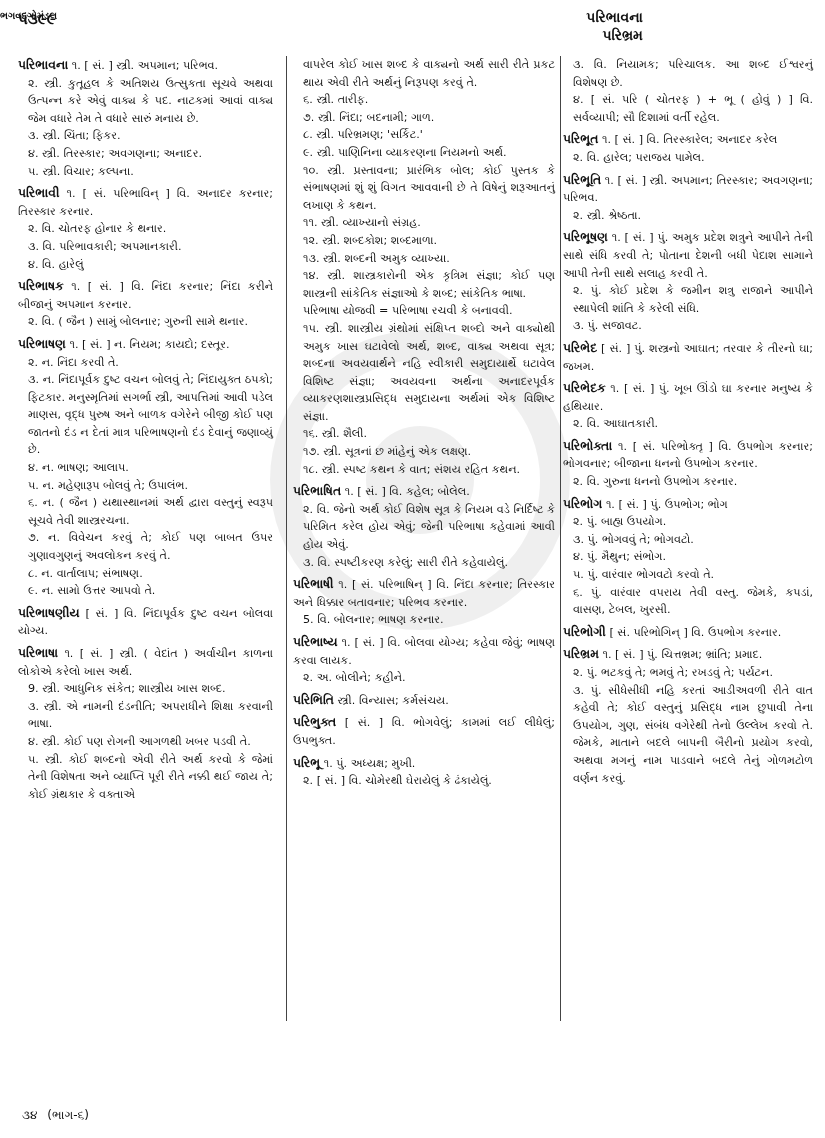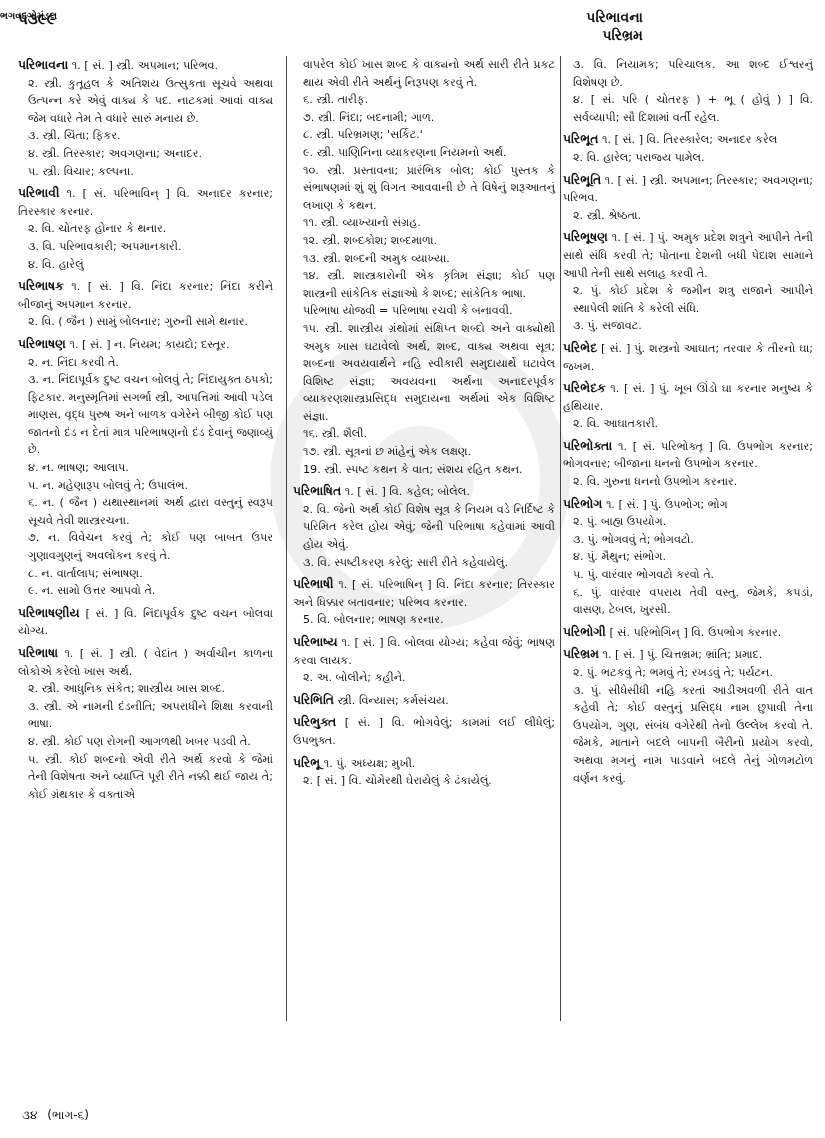--- a/index.html
+++ b/index.html
@@ -65,21 +65,21 @@
       <p class="sense"><span>૬. ન. ( જૈન ) યથાસ્થાનમાં અર્થ દ્વારા વસ્તુનું સ્વરૂપ સૂચવે તેવી શાસ્ત્રરચના.</span></p>
       <p class="sense"><span>૭. ન. વિવેચન કરવું તે; કોઈ પણ બાબત ઉપર ગુણાવગુણનું અવલોકન કરવું તે.</span></p>
       <p class="sense"><span>૮. ન. વાર્તાલાપ; સંભાષણ.</span></p>
       <p class="sense"><span>૯. ન. સામો ઉત્તર આપવો તે.</span></p>
     </div>
     <div class="entry">
       <p><span class="head">પરિભાષણીય</span> <span>[ સં. ] વિ. નિંદાપૂર્વક દુષ્ટ વચન બોલવા યોગ્ય.</span></p>
     </div>
     <div class="entry">
       <p><span class="head">પરિભાષા</span> <span>૧. [ સં. ] સ્ત્રી. ( વેદાંત ) અર્વાચીન કાળના લોકોએ કરેલો ખાસ અર્થ.</span></p>
-      <p class="sense"><span>૨. સ્ત્રી. આધુનિક સંકેત; શાસ્ત્રીય ખાસ શબ્દ.</span></p>
+      <p class="sense"><span>9. સ્ત્રી. આધુનિક સંકેત; શાસ્ત્રીય ખાસ શબ્દ.</span></p>
       <p class="sense"><span>૩. સ્ત્રી. એ નામની દંડનીતિ; અપરાધીને શિક્ષા કરવાની ભાષા.</span></p>
       <p class="sense"><span>૪. સ્ત્રી. કોઈ પણ રોગની આગળથી ખબર પડવી તે.</span></p>
       <p class="sense"><span>૫. સ્ત્રી. કોઈ શબ્દનો એવી રીતે અર્થ કરવો કે જેમાં તેની વિશેષતા અને વ્યાપ્તિ પૂરી રીતે નક્કી થઈ જાય તે; કોઈ ગ્રંથકાર કે વક્તાએ</span></p>
     </div>
   </div>
 <div class="col col2">
     <div class="entry">
       <p class="sense"><span>વાપરેલ કોઈ ખાસ શબ્દ કે વાક્યનો અર્થ સારી રીતે પ્રકટ થાય એવી રીતે અર્થનું નિરૂપણ કરવું તે.</span></p>
       <p class="sense"><span>૬. સ્ત્રી. તારીફ.</span></p>
       <p class="sense"><span>૭. સ્ત્રી. નિંદા; બદનામી; ગાળ.</span></p>
@@ -87,21 +87,21 @@
       <p class="sense"><span>૯. સ્ત્રી. પાણિનિના વ્યાકરણના નિયમનો અર્થ.</span></p>
       <p class="sense"><span>૧૦. સ્ત્રી. પ્રસ્તાવના; પ્રારંભિક બોલ; કોઈ પુસ્તક કે સંભાષણમાં શું શું વિગત આવવાની છે તે વિષેનું શરૂઆતનું લખાણ કે કથન.</span></p>
       <p class="sense"><span>૧૧. સ્ત્રી. વ્યાખ્યાનો સંગ્રહ.</span></p>
       <p class="sense"><span>૧૨. સ્ત્રી. શબ્દકોશ; શબ્દમાળા.</span></p>
       <p class="sense"><span>૧૩. સ્ત્રી. શબ્દની અમુક વ્યાખ્યા.</span></p>
       <p class="sense"><span>૧૪. સ્ત્રી. શાસ્ત્રકારોની એક કૃત્રિમ સંજ્ઞા; કોઈ પણ શાસ્ત્રની સાંકેતિક સંજ્ઞાઓ કે શબ્દ; સાંકેતિક ભાષા.</span></p>
       <p class="sense"><span>પરિભાષા યોજવી = પરિભાષા રચવી કે બનાવવી.</span></p>
       <p class="sense"><span>૧૫. સ્ત્રી. શાસ્ત્રીય ગ્રંથોમાં સંક્ષિપ્ત શબ્દો અને વાક્યોથી અમુક ખાસ ઘટાવેલો અર્થ, શબ્દ, વાક્ય અથવા સૂત્ર; શબ્દના અવયવાર્થને નહિ સ્વીકારી સમુદાયાર્થે ઘટાવેલ વિશિષ્ટ સંજ્ઞા; અવયવના અર્થના અનાદરપૂર્વક વ્યાકરણશાસ્ત્રપ્રસિદ્ધ સમુદાયના અર્થમાં એક વિશિષ્ટ સંજ્ઞા.</span></p>
       <p class="sense"><span>૧૬. સ્ત્રી. શૈલી.</span></p>
       <p class="sense"><span>૧૭. સ્ત્રી. સૂત્રનાં છ માંહેનું એક લક્ષણ.</span></p>
-      <p class="sense"><span>19. સ્ત્રી. સ્પષ્ટ કથન કે વાત; સંશય રહિત કથન.</span></p>
+      <p class="sense"><span>૧૮. સ્ત્રી. સ્પષ્ટ કથન કે વાત; સંશય રહિત કથન.</span></p>
     </div>
     <div class="entry">
       <p><span class="head">પરિભાષિત</span> <span>૧. [ સં. ] વિ. કહેલ; બોલેલ.</span></p>
       <p class="sense"><span>૨. વિ. જેનો અર્થ કોઈ વિશેષ સૂત્ર કે નિયમ વડે નિર્દિષ્ટ કે પરિમિત કરેલ હોય એવું; જેની પરિભાષા કહેવામાં આવી હોય એવું.</span></p>
       <p class="sense"><span>૩. વિ. સ્પષ્ટીકરણ કરેલું; સારી રીતે કહેવાયેલું.</span></p>
     </div>
     <div class="entry">
       <p><span class="head">પરિભાષી</span> <span>૧. [ સં. પરિભાષિન્ ] વિ. નિંદા કરનાર; તિરસ્કાર અને ધિક્કાર બતાવનાર; પરિભવ કરનાર.</span></p>
       <p class="sense"><span>5. વિ. બોલનાર; ભાષણ કરનાર.</span></p>
     </div>

